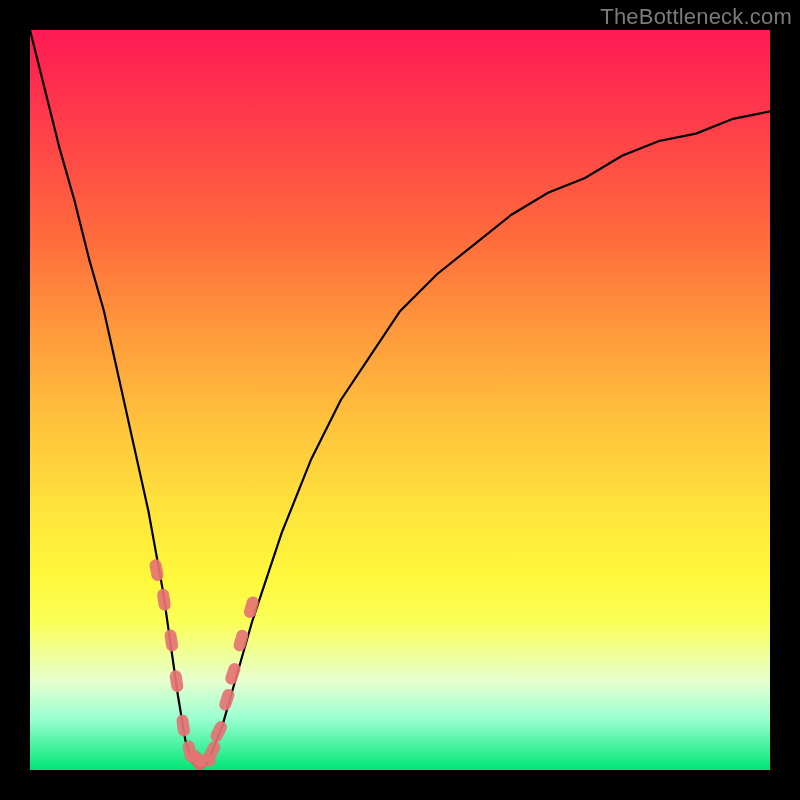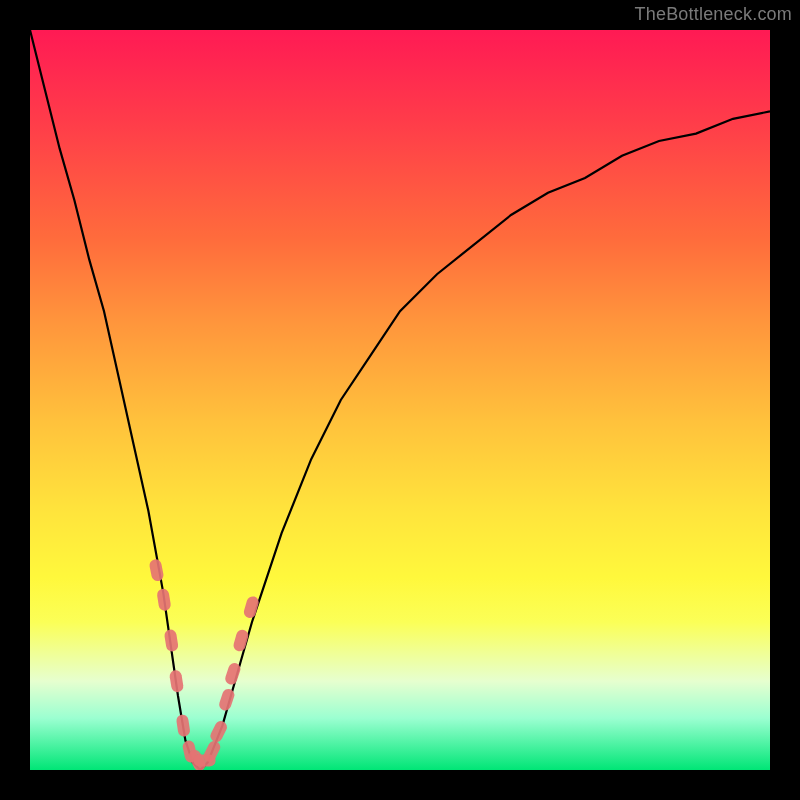--- a/index.html
+++ b/index.html
@@ -38,21 +38,21 @@
       #e6ffcf 88%,
       #9bffd1 93%,
       #00e676 100%
     );
   }
   .watermark {
     position: absolute;
     top: 4px;
     right: 8px;
     color: #7a7a7a;
-    font-size: 18px;
+    font-size: 22px;
     letter-spacing: 0.2px;
     user-select: none;
   }
   svg.curve {
     position: absolute;
     left: 0;
     top: 0;
     width: 740px;
     height: 740px;
   }

